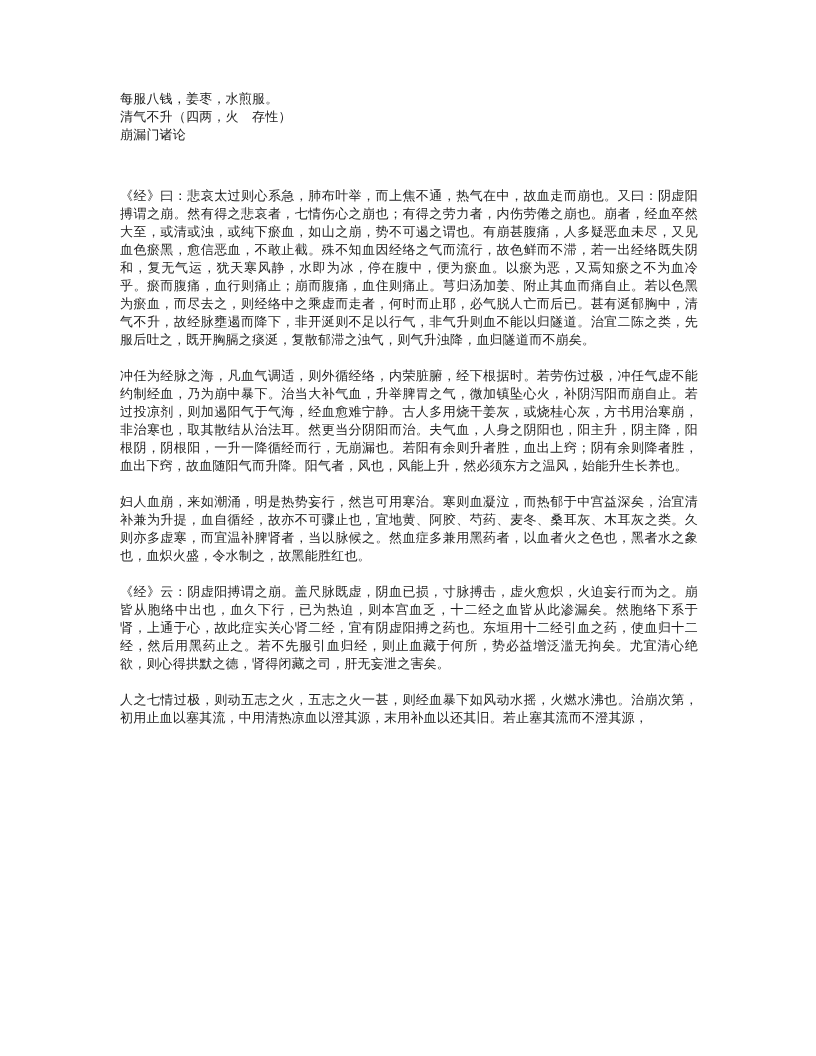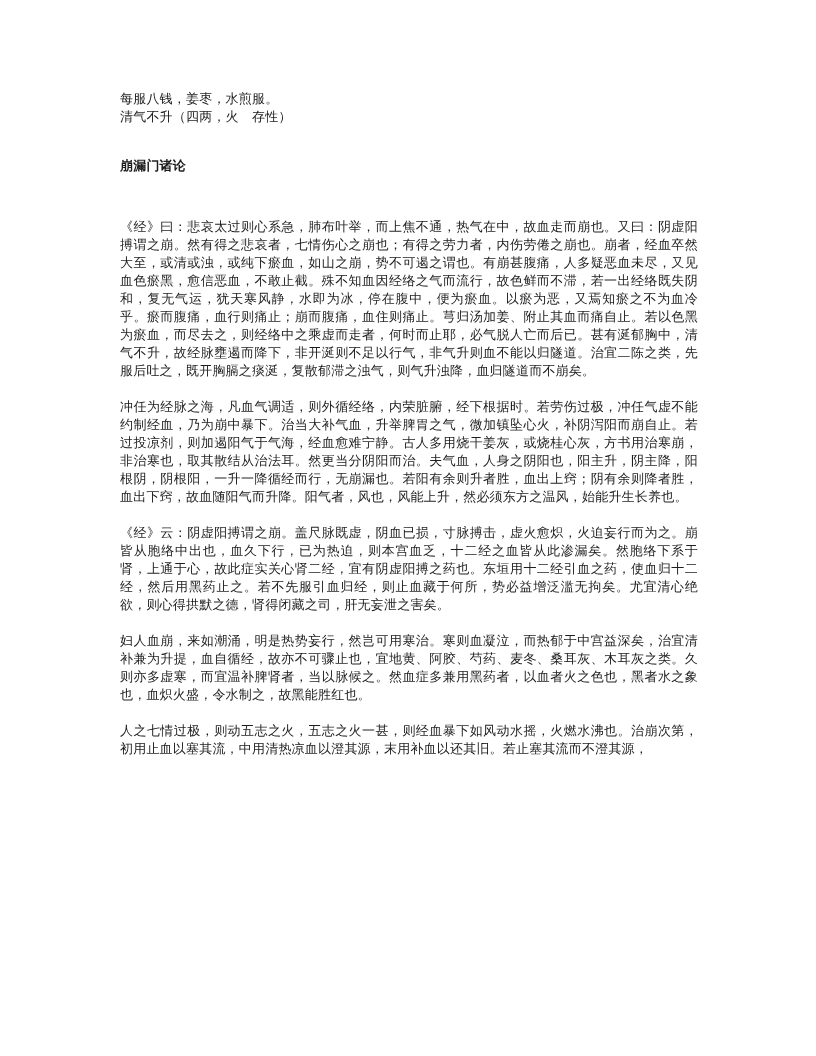--- a/index.html
+++ b/index.html
@@ -23,23 +23,22 @@
     width: 578px;
     font-size: 13px;
     line-height: 18px;
     letter-spacing: 0.2px;
   }
   .intro .line {
     margin: 0;
     white-space: pre-wrap;
   }
   .section-title {
-    margin-top: 31px;
     margin-bottom: 43px;
-    font-weight: bold;
+    font-weight: normal;
   }
   .para {
     margin: 0 0 18px 0;
     text-align: justify;
     text-justify: inter-ideograph;
     white-space: pre-wrap;
   }
   .para:last-child {
     margin-bottom: 16px;
   }
@@ -52,18 +51,18 @@
 
     <div class="intro">
       <div class="line">每服八钱，姜枣，水煎服。</div>
       <div class="line">清气不升（四两，火　存性）</div>
     </div>
 
     <div class="section-title">崩漏门诸论</div>
 
     <p class="para">《经》曰：悲哀太过则心系急，肺布叶举，而上焦不通，热气在中，故血走而崩也。又曰：阴虚阳搏谓之崩。然有得之悲哀者，七情伤心之崩也；有得之劳力者，内伤劳倦之崩也。崩者，经血卒然大至，或清或浊，或纯下瘀血，如山之崩，势不可遏之谓也。有崩甚腹痛，人多疑恶血未尽，又见血色瘀黑，愈信恶血，不敢止截。殊不知血因经络之气而流行，故色鲜而不滞，若一出经络既失阴和，复无气运，犹天寒风静，水即为冰，停在腹中，便为瘀血。以瘀为恶，又焉知瘀之不为血冷乎。瘀而腹痛，血行则痛止；崩而腹痛，血住则痛止。芎归汤加姜、附止其血而痛自止。若以色黑为瘀血，而尽去之，则经络中之乘虚而走者，何时而止耶，必气脱人亡而后已。甚有涎郁胸中，清气不升，故经脉壅遏而降下，非开涎则不足以行气，非气升则血不能以归隧道。治宜二陈之类，先服后吐之，既开胸膈之痰涎，复散郁滞之浊气，则气升浊降，血归隧道而不崩矣。</p>
     <p class="para">冲任为经脉之海，凡血气调适，则外循经络，内荣脏腑，经下根据时。若劳伤过极，冲任气虚不能约制经血，乃为崩中暴下。治当大补气血，升举脾胃之气，微加镇坠心火，补阴泻阳而崩自止。若过投凉剂，则加遏阳气于气海，经血愈难宁静。古人多用烧干姜灰，或烧桂心灰，方书用治寒崩，非治寒也，取其散结从治法耳。然更当分阴阳而治。夫气血，人身之阴阳也，阳主升，阴主降，阳根阴，阴根阳，一升一降循经而行，无崩漏也。若阳有余则升者胜，血出上窍；阴有余则降者胜，血出下窍，故血随阳气而升降。阳气者，风也，风能上升，然必须东方之温风，始能升生长养也。</p>
+    <p class="para">妇人血崩，来如潮涌，明是热势妄行，然岂可用寒治。寒则血凝泣，而热郁于中宫益深矣，治宜清补兼为升提，血自循经，故亦不可骤止也，宜地黄、阿胶、芍药、麦冬、桑耳灰、木耳灰之类。久则亦多虚寒，而宜温补脾肾者，当以脉候之。然血症多兼用黑药者，以血者火之色也，黑者水之象也，血炽火盛，令水制之，故黑能胜红也。</p>
     <p class="para">《经》云：阴虚阳搏谓之崩。盖尺脉既虚，阴血已损，寸脉搏击，虚火愈炽，火迫妄行而为之。崩皆从胞络中出也，血久下行，已为热迫，则本宫血乏，十二经之血皆从此渗漏矣。然胞络下系于肾，上通于心，故此症实关心肾二经，宜有阴虚阳搏之药也。东垣用十二经引血之药，使血归十二经，然后用黑药止之。若不先服引血归经，则止血藏于何所，势必益增泛滥无拘矣。尤宜清心绝欲，则心得拱默之德，肾得闭藏之司，肝无妄泄之害矣。</p>
-    <p class="para">妇人血崩，来如潮涌，明是热势妄行，然岂可用寒治。寒则血凝泣，而热郁于中宫益深矣，治宜清补兼为升提，血自循经，故亦不可骤止也，宜地黄、阿胶、芍药、麦冬、桑耳灰、木耳灰之类。久则亦多虚寒，而宜温补脾肾者，当以脉候之。然血症多兼用黑药者，以血者火之色也，黑者水之象也，血炽火盛，令水制之，故黑能胜红也。</p>
     <p class="para">人之七情过极，则动五志之火，五志之火一甚，则经血暴下如风动水摇，火燃水沸也。治崩次第，初用止血以塞其流，中用清热凉血以澄其源，末用补血以还其旧。若止塞其流而不澄其源，</p>
 
   </div>
 </div>
 
 </body></html>

